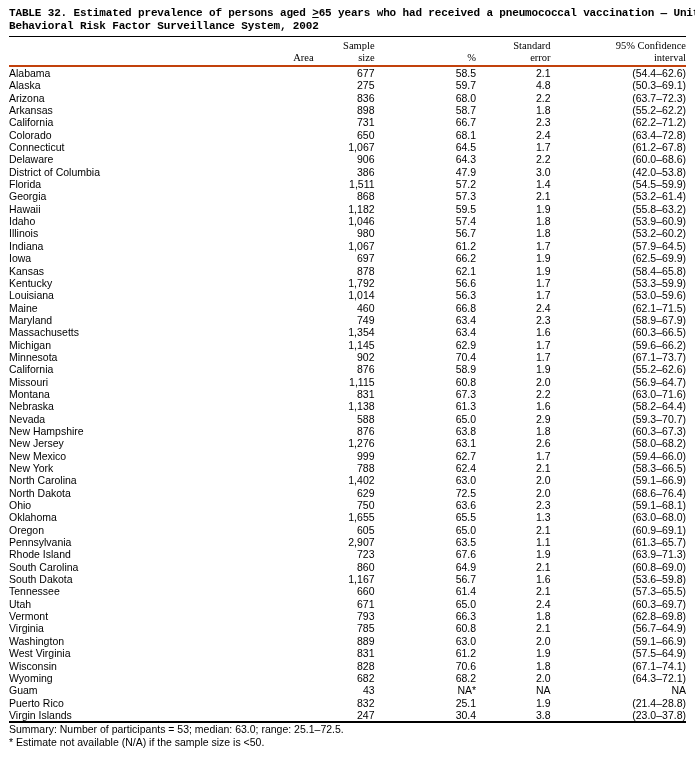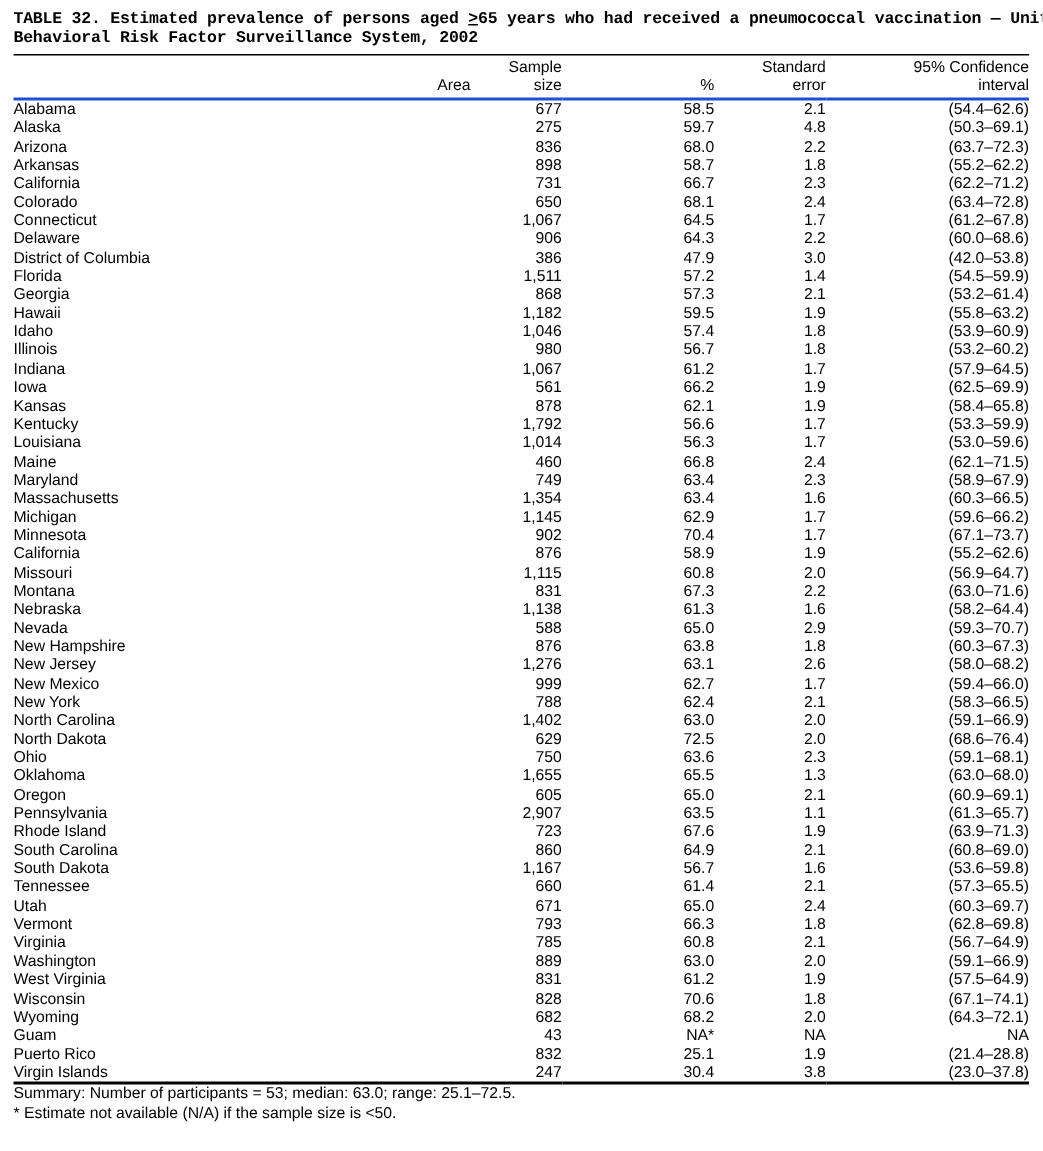--- a/index.html
+++ b/index.html
@@ -37,22 +37,23 @@
   col.c-sample { width: 9%; }
   col.c-pct    { width: 15%; }
   col.c-se     { width: 11%; }
   col.c-ci     { width: 20%; }
   thead th {
     font-weight: normal;
     font-size: 10.5px;
     line-height: 11.5px;
     vertical-align: bottom;
     padding: 3px 0 2px 0;
-    border-bottom: 2px solid #1d4ed8;
+    border-bottom: 2px solid #c2410c;
     white-space: nowrap;
+    font-family: Liberation Serif, serif;
   }
   th.area-h { text-align: right; }
   th.num, td.num { text-align: right; }
   tbody td {
     font-size: 10.5px;
     line-height: 12.35px;
     padding: 0;
     white-space: nowrap;
     overflow: hidden;
   }
@@ -191,21 +192,21 @@
         </tr>
         <tr>
           <td>Indiana</td>
           <td class="num">1,067</td>
           <td class="num">61.2</td>
           <td class="num">1.7</td>
           <td class="num">(57.9–64.5)</td>
         </tr>
         <tr>
           <td>Iowa</td>
-          <td class="num">561</td>
+          <td class="num">697</td>
           <td class="num">66.2</td>
           <td class="num">1.9</td>
           <td class="num">(62.5–69.9)</td>
         </tr>
         <tr>
           <td>Kansas</td>
           <td class="num">878</td>
           <td class="num">62.1</td>
           <td class="num">1.9</td>
           <td class="num">(58.4–65.8)</td>

